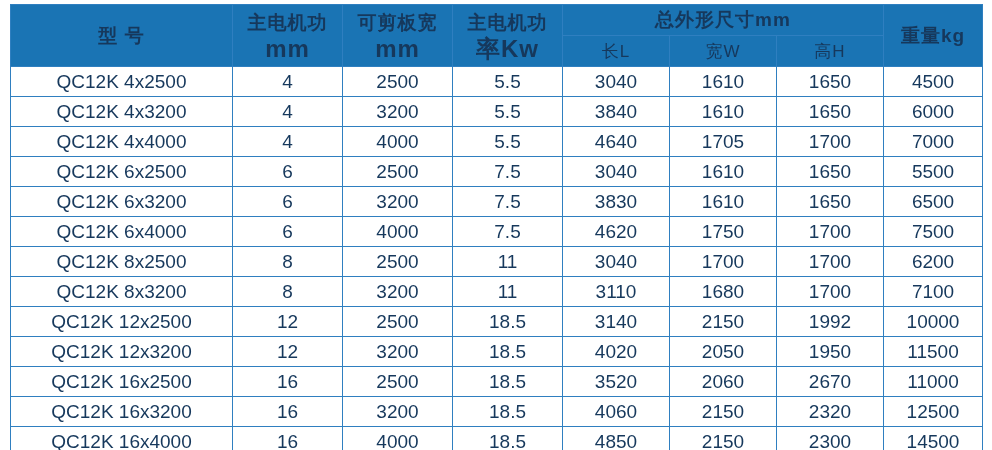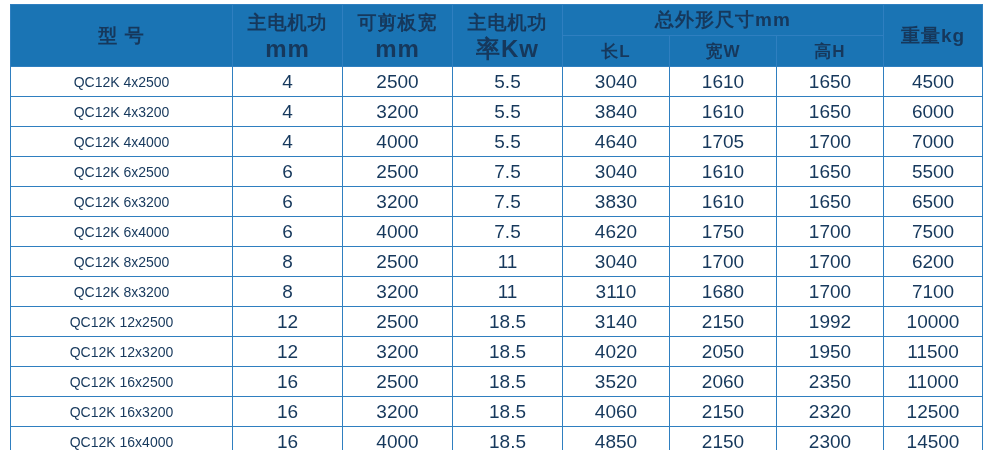--- a/index.html
+++ b/index.html
@@ -40,36 +40,36 @@
     border: 1px solid #1a74b4;
     padding: 2px 0;
   }
   thead th.grp {
     font-size: 19px;
     height: 26px;
   }
   thead th.sub {
     font-size: 17px;
     height: 26px;
-    font-weight: bold;
+    font-weight: normal;
   }
   thead th .line2 {
     display: block;
     font-size: 24px;
     line-height: 1.05;
   }
   tbody td {
     font-size: 19px;
     height: 29px;
     color: #16385c;
     background: #ffffff;
     padding: 0;
   }
   tbody td.model {
-    font-size: 14px;
+    font-size: 19px;
   }
   
   col.c-model { width: 222px; }
   col.c-thick { width: 110px; }
   col.c-width { width: 110px; }
   col.c-power { width: 110px; }
   col.c-len   { width: 107px; }
   col.c-wid   { width: 107px; }
   col.c-hei   { width: 107px; }
   col.c-weight{ width: 99px; }
@@ -214,21 +214,21 @@
           <td>1950</td>
           <td>11500</td>
         </tr>
         <tr>
           <td class="model">QC12K 16x2500</td>
           <td>16</td>
           <td>2500</td>
           <td>18.5</td>
           <td>3520</td>
           <td>2060</td>
-          <td>2350</td>
+          <td>2670</td>
           <td>11000</td>
         </tr>
         <tr>
           <td class="model">QC12K 16x3200</td>
           <td>16</td>
           <td>3200</td>
           <td>18.5</td>
           <td>4060</td>
           <td>2150</td>
           <td>2320</td>

